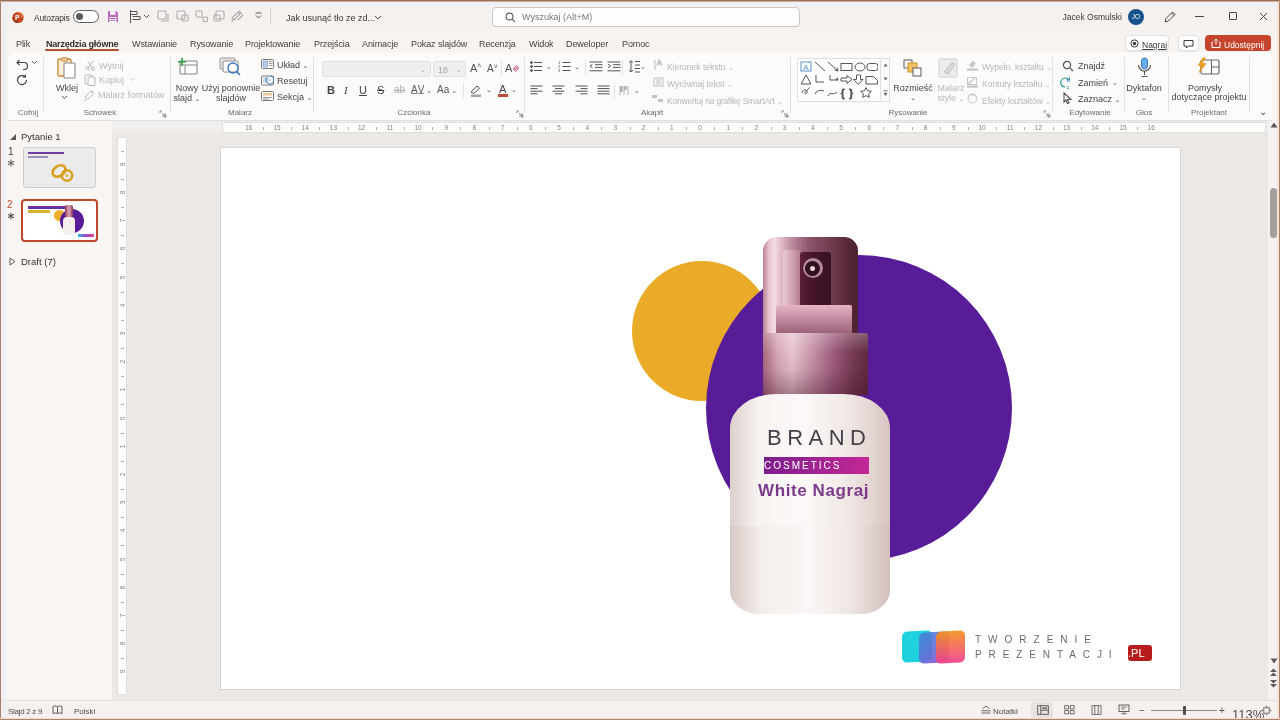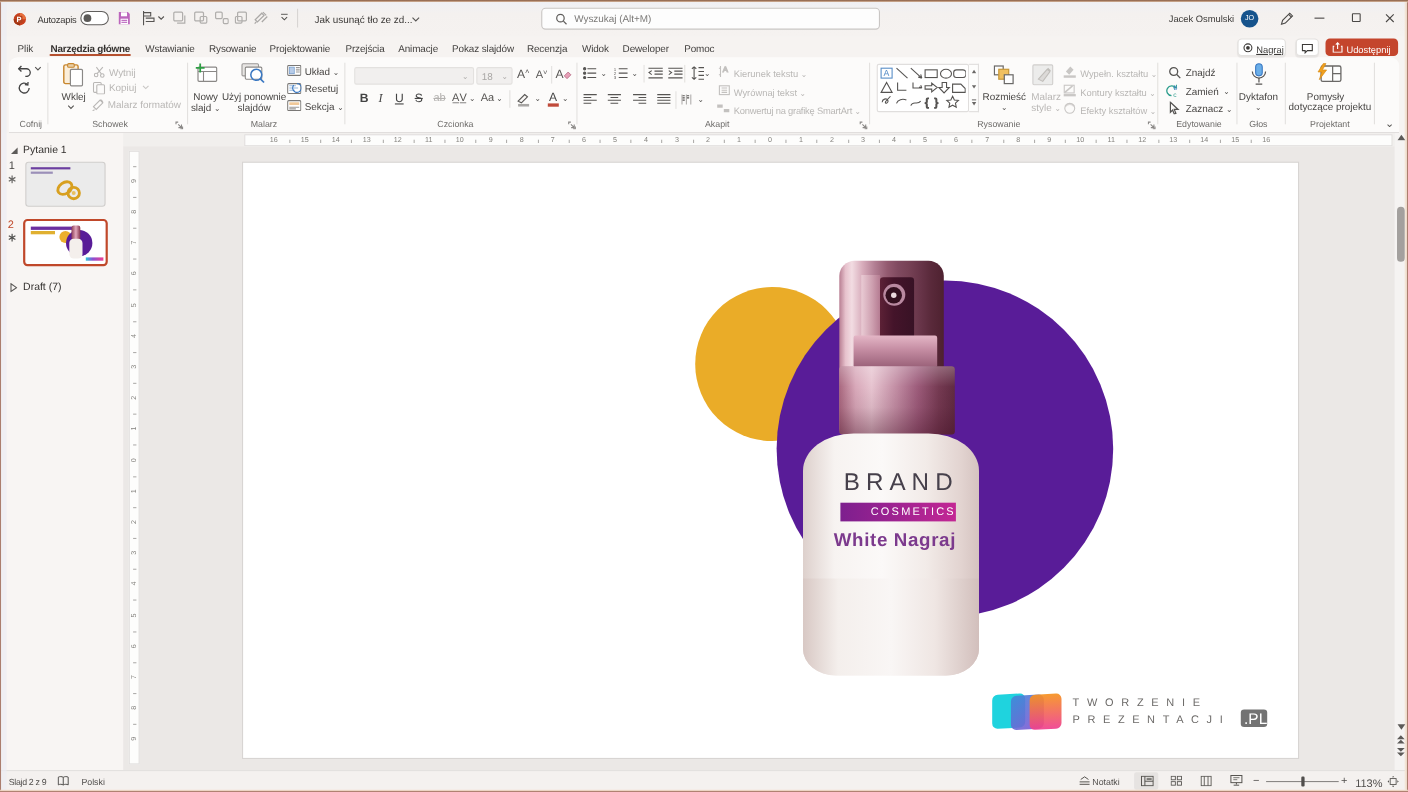--- a/index.html
+++ b/index.html
@@ -46,31 +46,31 @@
     <div class="abs" style="left:89px;top:29.5px;width:5px;height:5px;border-radius:50%;background:#ead8dd;"></div>
 
     <div class="abs" style="left:55px;top:69px;width:76px;height:29px;border-radius:2px;background:linear-gradient(180deg,#e4b6c6,#c48ca2 45%,#996078);"></div>
 
     <div class="abs" style="left:42px;top:97px;width:105px;height:62px;border-radius:3px;background:linear-gradient(90deg,#a9687f,#d8a8b9 14%,#e7c4d0 28%,#c490a6 48%,#9c5b7a 68%,#753a52 86%,#602b41);"></div>
     <div class="abs" style="left:42px;top:97px;width:105px;height:62px;border-radius:3px;background:linear-gradient(180deg,rgba(255,255,255,0.25),rgba(255,255,255,0) 30%,rgba(60,10,30,0.08) 60%,rgba(60,10,30,0.38));"></div>
 
     <div class="abs" style="left:9px;top:158px;width:160px;height:220px;border-radius:46px 46px 30px 30px / 34px 34px 24px 24px;background:linear-gradient(90deg,#ddd0cc,#f7f3f1 18%,#fbf9f8 45%,#f2ebe8 70%,#e2d3d0 90%,#d5c3c0);"></div>
     <div class="abs" style="left:9px;top:290px;width:160px;height:88px;border-radius:0 0 30px 30px / 0 0 24px 24px;background:linear-gradient(90deg,#d8c8c4,#f4efec 20%,#f9f6f5 50%,#efe6e3 75%,#d2bfbc);"></div>
     <div class="abs" style="left:46px;top:189px;width:112px;height:25px;color:#46404b;font-size:22px;letter-spacing:5.5px;">BRAND</div>
-    <div class="abs" style="left:43px;top:221px;width:105px;height:17px;background:linear-gradient(90deg,#7d1f8e,#c32794);color:#fff;font-size:10px;letter-spacing:2px;text-align:right;line-height:17px;">COSMETICS</div>
+    <div class="abs" style="left:43px;top:221px;width:105px;height:17px;background:linear-gradient(90deg,#7d1f8e,#c32794);color:#fff;font-size:10px;letter-spacing:2px;text-align:left;line-height:17px;">COSMETICS</div>
     <div class="abs" style="left:37px;top:245px;width:120px;color:#7c3a8d;font-size:17px;font-weight:bold;letter-spacing:0.6px;">White Nagraj</div>
   </div>
 
   <div class="abs" style="left:679px;top:482px;width:260px;height:40px;">
     <div class="abs" style="left:2px;top:1px;width:30px;height:31px;border-radius:5px;background:#1fd3de;transform:skewY(-3deg);"></div>
     <div class="abs" style="left:19px;top:2px;width:30px;height:31px;border-radius:5px;background:linear-gradient(135deg,#3f88d8,#8a4fd3);opacity:0.9;transform:skewY(-3deg);"></div>
     <div class="abs" style="left:36px;top:1px;width:29px;height:32px;border-radius:5px;background:linear-gradient(180deg,#f6921e,#ef3f8f);opacity:0.92;transform:skewY(-3deg);"></div>
     <div class="abs" style="left:75px;top:4px;font-size:10px;letter-spacing:7px;color:#6c6a68;">TWORZENIE</div>
     <div class="abs" style="left:75px;top:19px;font-size:10px;letter-spacing:6.9px;color:#6c6a68;">PREZENTACJI</div>
-    <div class="abs" style="left:228px;top:15px;width:24px;height:16px;background:#737373;border-radius:3px;color:#fff;font-size:14px;text-align:right;line-height:16px;">.PL</div>
+    <div class="abs" style="left:228px;top:15px;width:24px;height:16px;background:#b91c1c;border-radius:3px;color:#fff;font-size:11px;text-align:left;line-height:16px;">.PL</div>
   </div>
 </div>
 
 <div id="tb-content">
 
   <svg class="abs" style="left:12px;top:11px;" width="13" height="13" viewBox="0 0 13 13">
       <circle cx="6" cy="6.5" r="5.6" fill="#c8401e"></circle>
       <path d="M6 .9 A5.6 5.6 0 0 1 11.6 6.5 L6 6.5 Z" fill="#e8703d"></path>
       <path d="M.4 6.5 A5.6 5.6 0 0 0 6 12.1 L6 6.5 Z" fill="#9e3412"></path>
       <rect x="2.2" y="3.4" width="6.2" height="6.4" rx="0.8" fill="#b4421f"></rect>
@@ -736,21 +736,21 @@
       <g fill="none" stroke="#55534f" stroke-width="0.9">
         <rect x="1" y="1" width="10" height="6.5"></rect>
         <path d="M6 7.5 V9.2 M3.5 9.8 h5"></path>
         <path d="M3.2 3 h5.6 M3.2 4.8 h3.6" stroke-width="0.7"></path>
       </g>
     </svg>
   <div class="abs" style="left:1139px;top:705px;font-size:10px;color:#504e4c;">−</div>
   <div class="abs" style="left:1151px;top:710px;width:66px;height:1px;background:#8a8886;"></div>
   <div class="abs" style="left:1183px;top:706px;width:3px;height:9px;background:#504e4c;border-radius:1px;"></div>
   <div class="abs" style="left:1219px;top:705px;font-size:10px;color:#504e4c;">+</div>
-  <div class="abs" style="left:1232px;top:706.5px;font-size:10px;color:#504e4c;">113%</div>
+  <div class="abs" style="left:1232px;top:706.5px;font-size:13px;color:#504e4c;">113%</div>
   <svg class="abs" style="left:1261px;top:705px;" width="11" height="11" viewBox="0 0 11 11">
       <g fill="none" stroke="#55534f" stroke-width="0.8">
         <rect x="2.8" y="2.8" width="5.4" height="5.4"></rect>
         <path d="M5.5 0.4 L6.6 1.7 H4.4 Z M5.5 10.6 L6.6 9.3 H4.4 Z M0.4 5.5 L1.7 4.4 V6.6 Z M10.6 5.5 L9.3 4.4 V6.6 Z" fill="#55534f" stroke="none"></path>
       </g>
     </svg>
 </div>
 <div class="abs" style="left:0;top:2px;width:1px;height:717px;background:#ab7e6e;"></div>
 <div class="abs" style="left:1px;top:2px;width:5px;height:716px;background:#ededf2;opacity:0.7;"></div>
 <div class="abs" style="left:1277px;top:2px;width:2px;height:716px;background:#f3e4d4;"></div>

